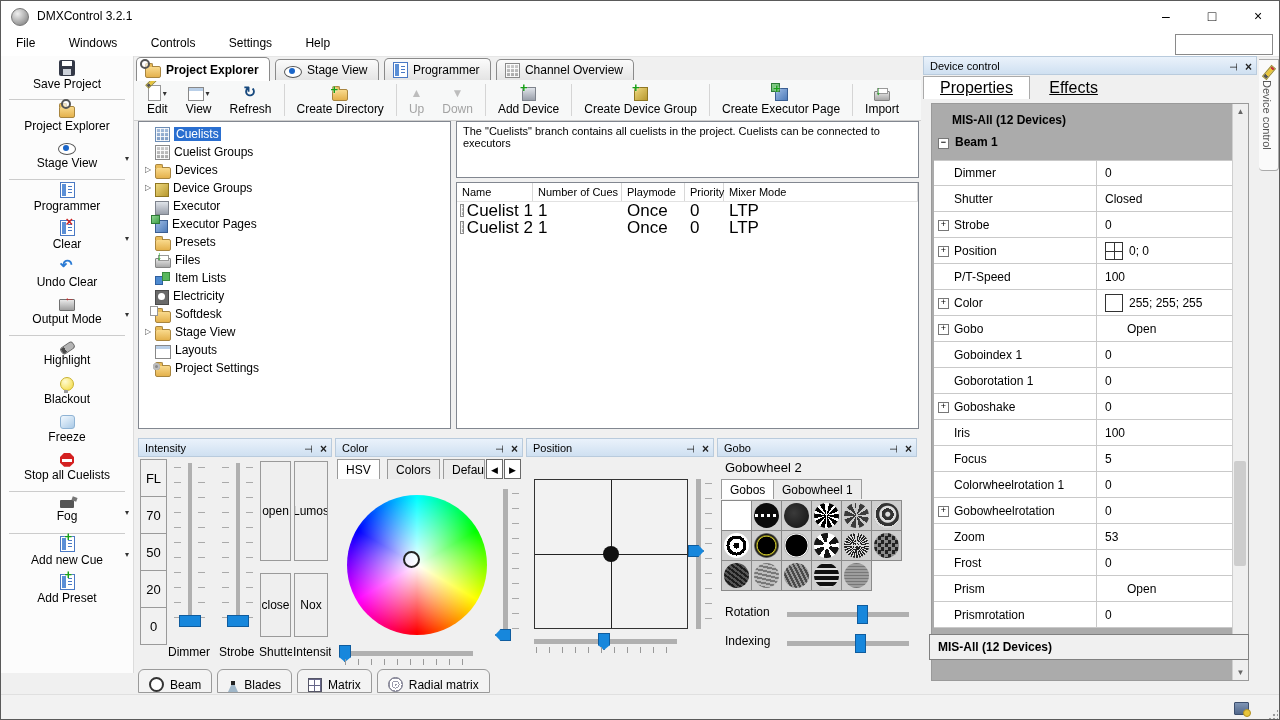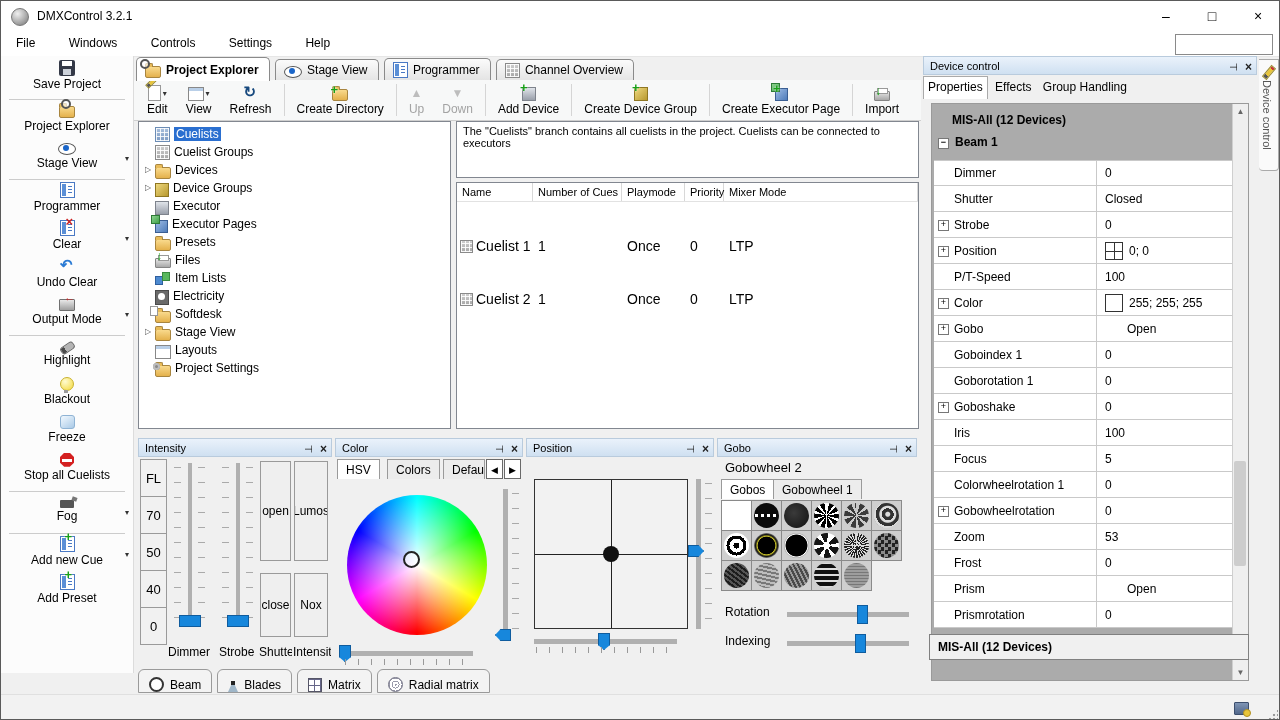--- a/index.html
+++ b/index.html
@@ -108,21 +108,21 @@
   .treepanel{position:absolute;left:137px;top:120px;width:313px;height:308px;background:#fff;border:1px solid #828790;box-sizing:border-box;padding-top:3px;}
   .titem{position:relative;height:18px;line-height:18px;padding-left:16px;white-space:nowrap;cursor:default;}
   .titem .tarrow{position:absolute;left:6px;top:0;font-size:8px;color:#555;}
   .titem .tarrow::before{content:"▷";}
   .titem .ic{margin-right:4px;}
   .titem .tlbl.sel{background:#2a6fd0;color:#fff;padding:0 2px;}
   .descbox{position:absolute;left:455px;top:120px;width:463px;height:57px;background:#fff;border:1px solid #828790;box-sizing:border-box;padding:3px 6px;font-size:11px;}
   .cuetable{position:absolute;left:455px;top:181px;width:463px;height:247px;background:#fff;border:1px solid #828790;box-sizing:border-box;}
   .thead{display:flex;height:18px;line-height:18px;font-size:11px;border-bottom:1px solid #e2e2e2;}
   .thead div{border-right:1px solid #d8d8d8;padding-left:5px;box-sizing:border-box;}
-  .trow{display:flex;height:17px;line-height:17px;font-size:14px;margin-top:36px;}
+  .trow{display:flex;height:17px;line-height:17px;font-size:17px;}
   .trow div{padding-left:5px;box-sizing:border-box;white-space:nowrap;overflow:hidden;}
   .c-name{width:76px;}.c-cues{width:89px;}.c-play{width:63px;}.c-prio{width:39px;}.c-mix{flex:1;}
   .trow .c-name{display:flex;align-items:center;gap:3px;padding-left:3px;}
   .trow .ic-grid{width:11px !important;height:11px !important;}
   
   .dockpanel{position:absolute;top:437px;height:226px;background:#f0f0f0;}
   .ptitle{height:19px;line-height:19px;background:linear-gradient(#eaf2fb,#cfe0f1);border:1px solid #b9cbdd;box-sizing:border-box;padding-left:6px;font-size:11px;position:relative;}
   .ptools{position:absolute;right:4px;top:0;height:19px;display:flex;align-items:center;gap:7px;}
   .pin{display:inline-block;transform:rotate(90deg);font-size:10px;line-height:10px;color:#222;}
   .pin::before{content:"⊤";}
@@ -180,21 +180,21 @@
   .d17{background:repeating-linear-gradient(0deg,#777 0 1px,#9d9d9d 1px 3px),repeating-linear-gradient(90deg,#777 0 1px,transparent 1px 3px);}
   .gslider-lbl{position:absolute;font-size:12px;}
   .gslider-track{position:absolute;height:5px;background:#b0b0b0;}
   .gslider-handle{position:absolute;width:11px;height:19px;background:#1787dc;border:1px solid #0f5c9e;box-sizing:border-box;}
   
   .btabs{position:absolute;left:137px;top:668px;height:24px;display:flex;gap:5px;}
   .btab{display:inline-flex;align-items:flex-end;gap:6px;height:22px;padding:0 10px;border:1px solid #9a9a9a;border-radius:6px 6px 0 0;background:#f3f3f3;font-size:12px;}
   
   .rdock{position:absolute;left:922px;top:55px;width:334px;height:635px;background:#f0f0f0;}
   .rtabs{position:absolute;left:0;top:20px;height:22px;width:100%;}
-  .rtab{position:relative;display:inline-block;height:21px;line-height:21px;padding:0 4px;font-size:12px;cursor:default;}
+  .rtab{position:relative;display:inline-block;height:21px;line-height:21px;padding:0 16px;font-size:16px;cursor:default;text-decoration:underline;}
   .rtab.active{background:#fff;border:1px solid #aaa;border-bottom:none;height:22px;}
   .pgray{position:absolute;left:8px;top:47px;width:318px;height:578px;background:#ababab;border:1px solid #9a9a9a;box-sizing:border-box;}
   .phdr1{padding:9px 0 4px 20px;font-weight:bold;font-size:12px;}
   .phdr2{padding:4px 0 6px 6px;font-weight:bold;font-size:12px;position:relative;}
   .minibox{display:inline-block;width:9px;height:9px;background:#fff;border:1px solid #777;font-size:9px;line-height:7px;text-align:center;margin-right:6px;vertical-align:1px;}
   .minibox.minus::before{content:"−";}
   .prows{position:absolute;left:2px;top:56px;width:299px;}
   .prow{display:flex;height:26px;}
   .pc{background:#fff;border-bottom:1px solid #c9c9c9;box-sizing:border-box;display:flex;align-items:center;font-size:12px;}
   .prow:first-child .pc{border-top:1px solid #c9c9c9;}
@@ -422,21 +422,21 @@
     <div class="ptitle"><span>Intensity</span>
       <span class="ptools">
           <span class="pin"></span>
           <span class="xbtn"></span>
         </span>
     </div>
     <div class="pbody">
       <div class="presetbtn" style="top:2px;">FL</div>
       <div class="presetbtn" style="top:39px;">70</div>
       <div class="presetbtn" style="top:76px;">50</div>
-      <div class="presetbtn" style="top:113px;">40</div>
+      <div class="presetbtn" style="top:113px;">20</div>
       <div class="presetbtn" style="top:150px;">0</div>
       <div class="vticks" style="left:36px;top:10px;height:155px;"></div>
       <div class="vtrack" style="left:50px;top:6px;height:164px;"></div>
       <div class="vticks" style="left:60px;top:10px;height:155px;"></div>
       <div class="vhandle" style="left:41px;top:158px;"></div>
       <div class="vticks" style="left:84px;top:10px;height:155px;"></div>
       <div class="vtrack" style="left:98px;top:6px;height:164px;"></div>
       <div class="vticks" style="left:108px;top:10px;height:155px;"></div>
       <div class="vhandle" style="left:89px;top:158px;"></div>
       <div class="bigbtn" style="left:122px;top:4px;width:31px;height:100px;">open</div>

